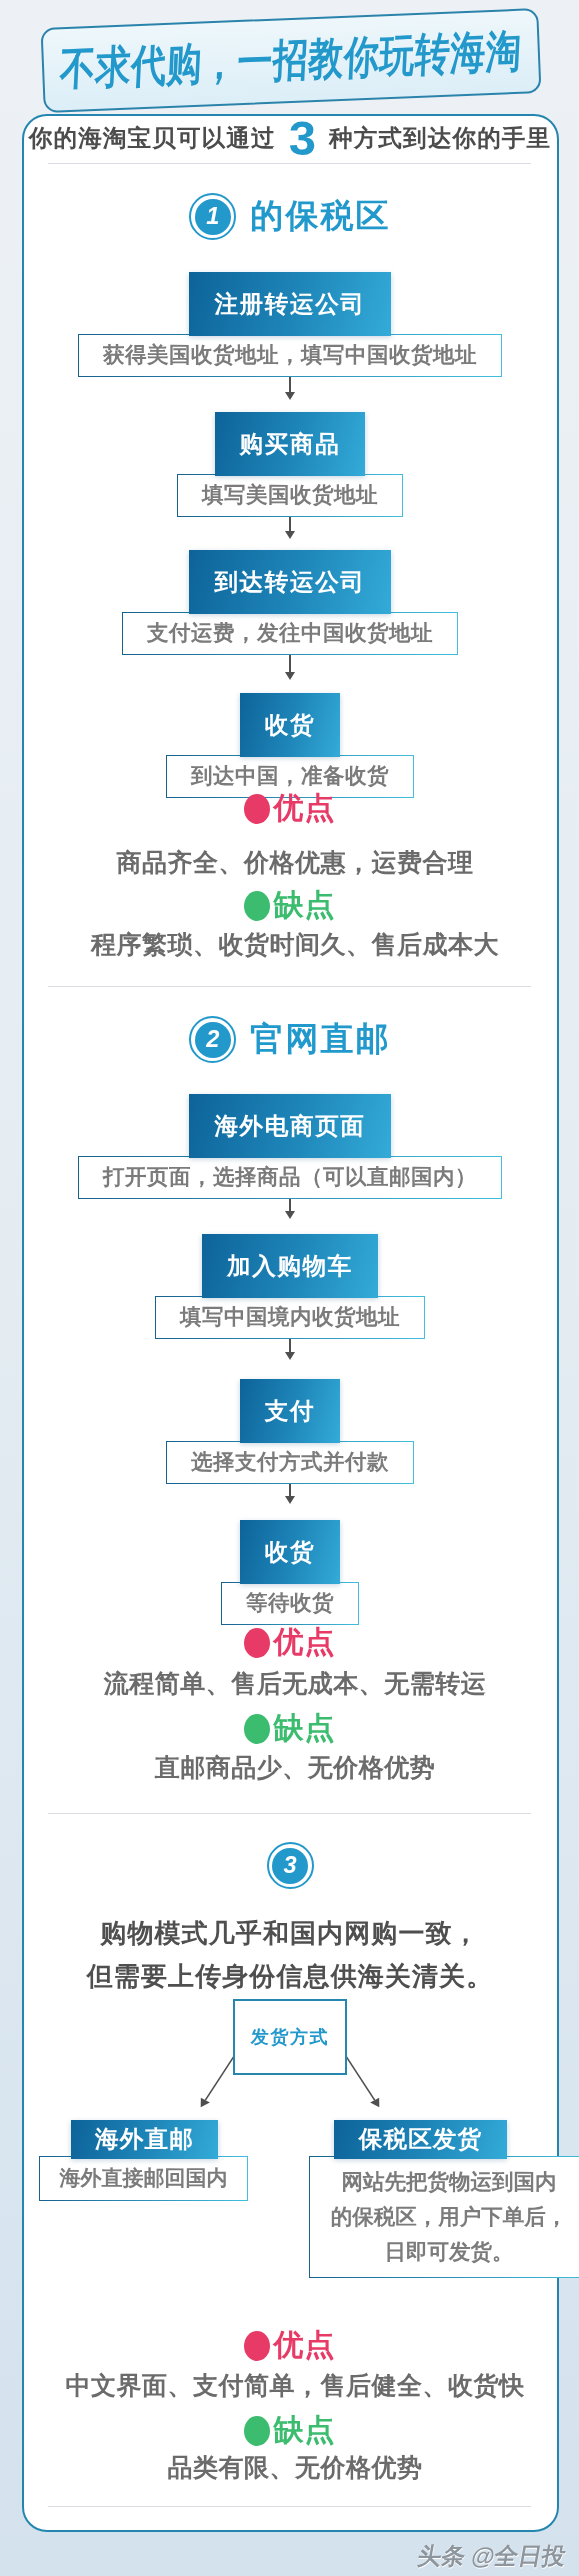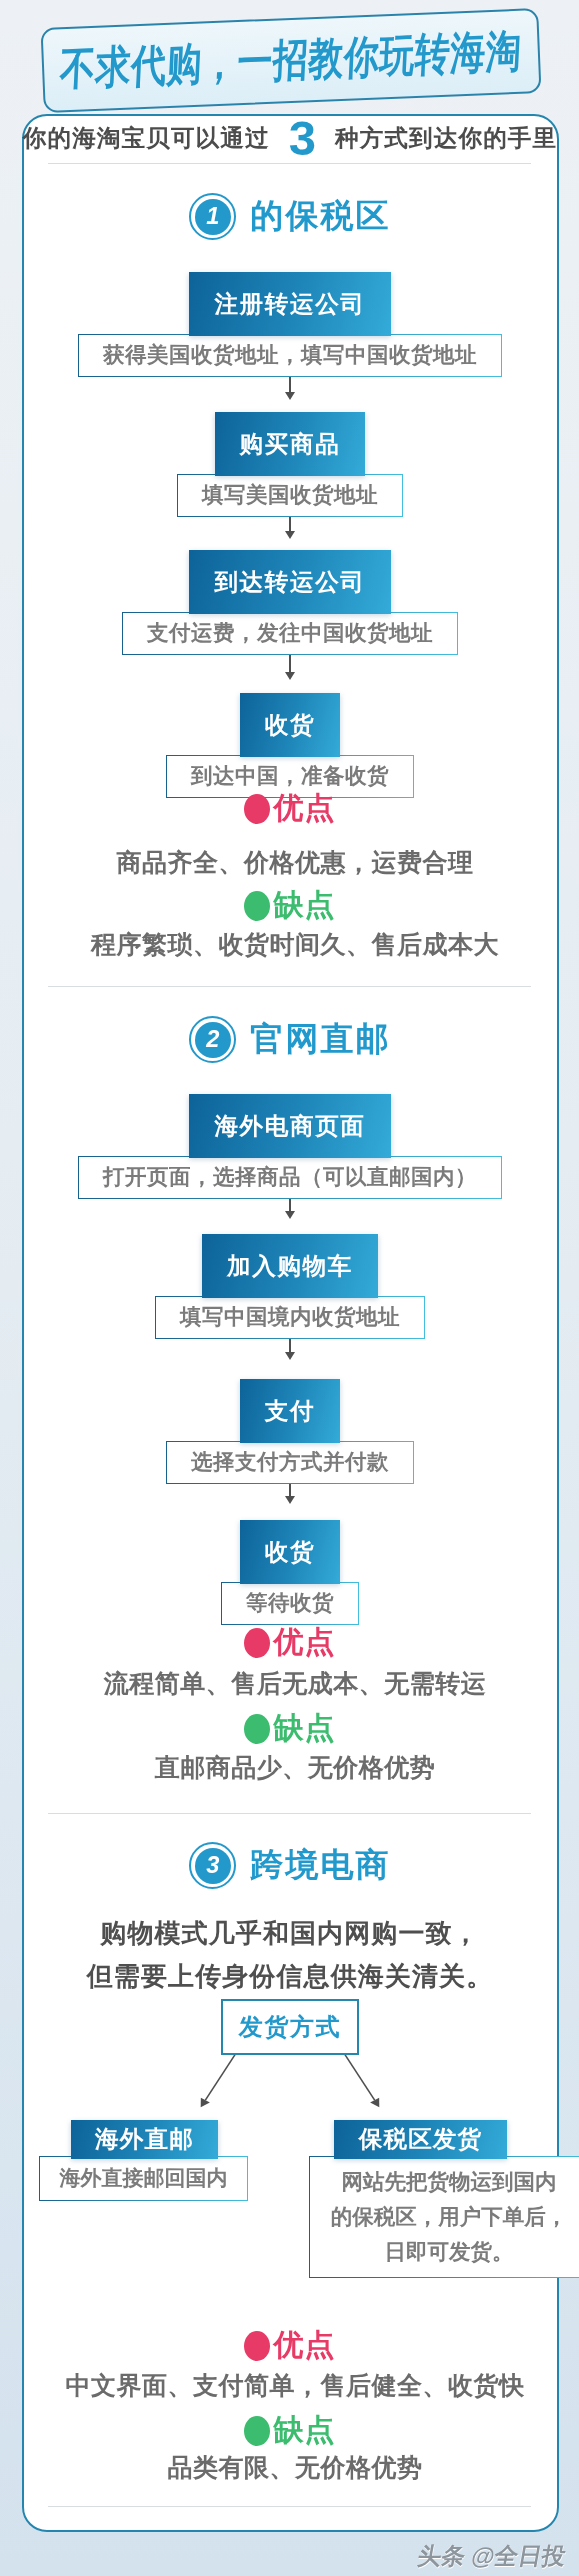--- a/index.html
+++ b/index.html
@@ -26,21 +26,21 @@
     transform:rotate(-2.3deg);
     display:flex;align-items:center;justify-content:center;
     z-index:6;
   }
   .ribbon-text{
     font-size:35px;font-weight:bold;color:#2398cb;white-space:nowrap;
     transform:skewX(-5deg) scaleY(1.28);letter-spacing:0.5px;
   }
   .subtitle{
     position:absolute;top:107px;left:0;right:0;height:62px;
-    display:flex;align-items:center;justify-content:center;gap:19px;
+    display:flex;align-items:center;justify-content:center;gap:13px;
     font-size:23.6px;font-weight:bold;color:#4c4c4c;z-index:2;letter-spacing:1.1px;
   }
   .subtitle .num{font-size:49px;color:#2398cb;letter-spacing:0;line-height:49px;}
   .hr{position:absolute;left:48px;width:483px;height:1.1px;background:#d9dde1;z-index:2;}
   
   .sec{position:absolute;left:0;right:0;display:flex;align-items:center;justify-content:center;gap:14px;z-index:2;}
   .badge{
     width:47px;height:47px;box-sizing:border-box;border-radius:50%;
     border:2.7px solid #2398cb;background:#ffffff;
     display:flex;align-items:center;justify-content:center;flex:none;
@@ -76,22 +76,22 @@
   .ph.pink{color:#e83a66}.ph.pink .dot{background:#e83a66}
   .ph.green{color:#3cbc6e}.ph.green .dot{background:#3cbc6e}
   .ptext{position:absolute;left:0;right:0;text-align:center;font-size:25px;font-weight:bold;color:#6b6b6b;z-index:2;letter-spacing:0.5px;margin-left:10px;}
   
   .intro{position:absolute;top:1912px;left:0;right:0;text-align:center;font-size:26px;line-height:43px;font-weight:bold;color:#4f4f4f;z-index:2;letter-spacing:1.1px;}
   .intro span{display:block;}
   .ship{position:absolute;top:1999px;left:0;right:0;text-align:center;z-index:2;}
   .ship-box{
     display:table;margin:0 auto;box-sizing:border-box;
     border:2.1px solid #2586ae;background:#ffffff;
-    color:#2398cb;font-size:24px;font-weight:bold;letter-spacing:1.6px;
-    padding:10px 16px;
+    color:#2398cb;font-size:18px;font-weight:bold;letter-spacing:1.6px;
+    padding:24px 16px;
   }
   .diag{position:absolute;top:2053px;left:161px;z-index:1;}
   .branch-label{
     position:absolute;height:39px;line-height:39px;box-sizing:border-box;
     text-align:center;color:#ffffff;font-size:23.6px;font-weight:bold;letter-spacing:1.1px;
     background:linear-gradient(105deg,#0d6399 0%,#1f87ba 55%,#33abd9 100%);
     box-shadow:0 1.6px 5.4px rgba(20,80,120,.25);z-index:3;
   }
   .branch-desc{
     position:absolute;box-sizing:border-box;background:#ffffff;
@@ -258,21 +258,20 @@
 <div class="ptext" style="top:1751px">直邮商品少、无价格优势</div>
 
 <div class="hr" style="top:1813px"></div>
 
 <div class="sec" style="top:1842px">
   <div class="badge">
     <div class="badge-inner">
         <span>3</span>
       </div>
   </div>
-  <div class="sec-title">跨境电商</div>
 </div>
 
 <div class="intro">
   <span>购物模式几乎和国内网购一致，</span>
   <span>但需要上传身份信息供海关清关。</span>
 </div>
 
 <div class="ship">
   <div class="ship-box">发货方式</div>
 </div>

